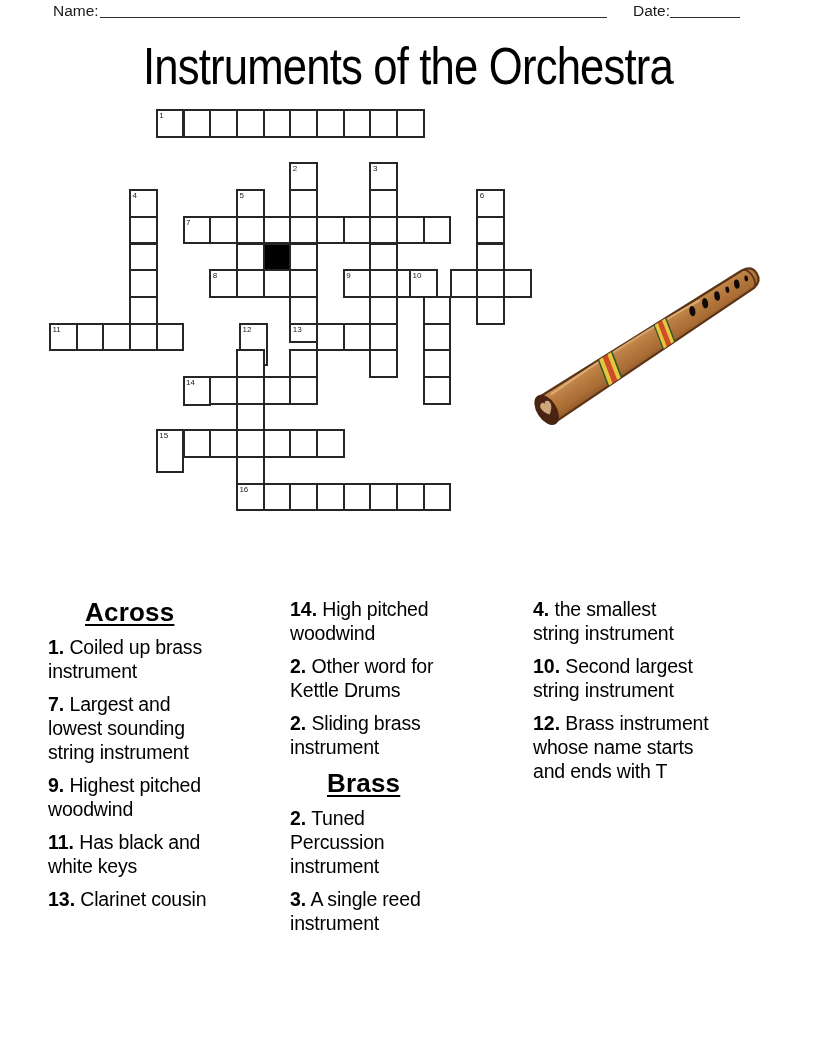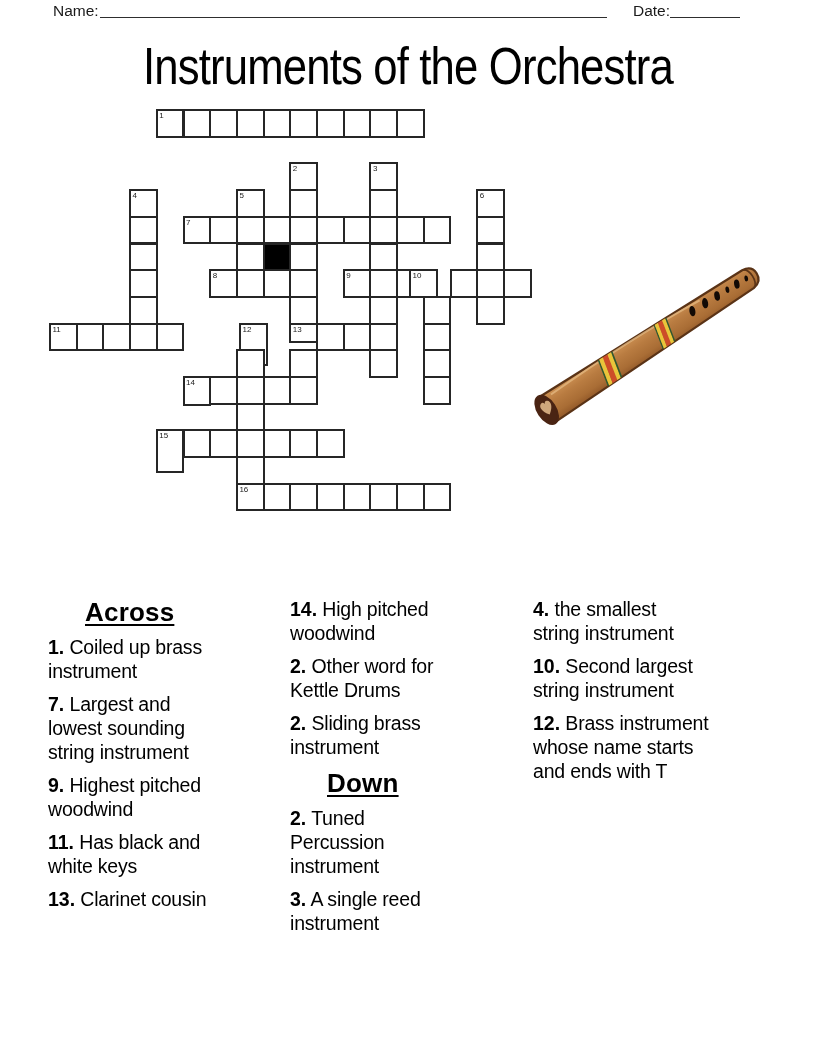--- a/index.html
+++ b/index.html
@@ -240,21 +240,21 @@
 white keys</div>
     <div class="clue"><b>13.</b> Clarinet cousin</div>
   </div>
 <div class="clue-col" id="clue-col-2">
     <div class="clue"><b>14.</b> High pitched
 woodwind</div>
     <div class="clue"><b>2.</b> Other word for
 Kettle Drums</div>
     <div class="clue"><b>2.</b> Sliding brass
 instrument</div>
-    <div class="clue-heading">Down</div>
+    <div class="clue-heading">Brass</div>
     <div class="clue"><b>2.</b> Tuned
 Percussion
 instrument</div>
     <div class="clue"><b>3.</b> A single reed
 instrument</div>
   </div>
 <div class="clue-col" id="clue-col-3">
     <div class="clue"><b>4.</b> the smallest
 string instrument</div>
     <div class="clue"><b>10.</b> Second largest

